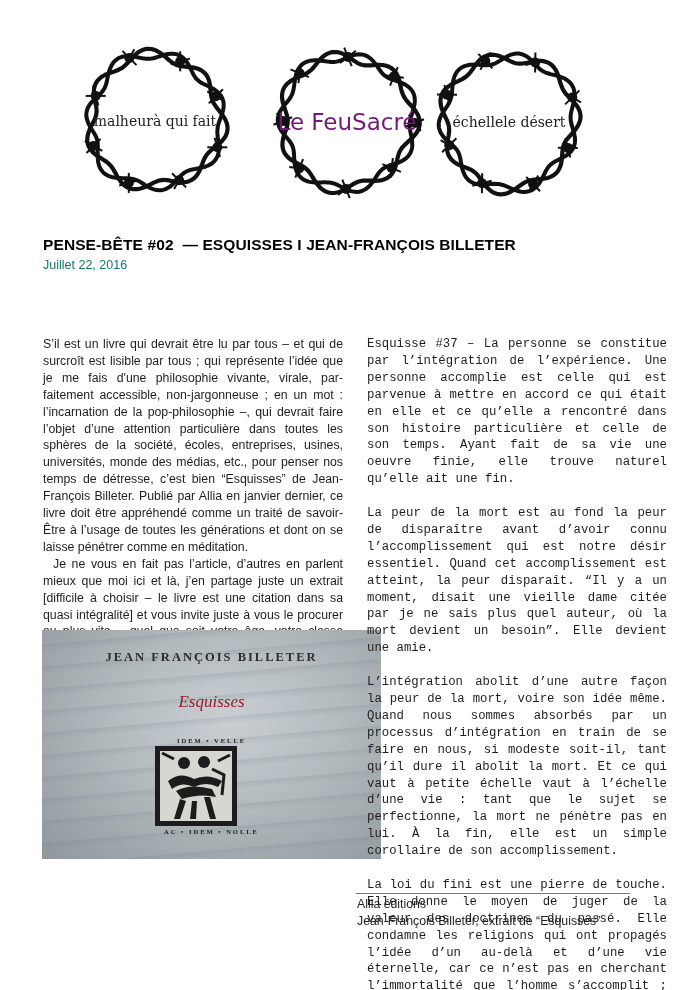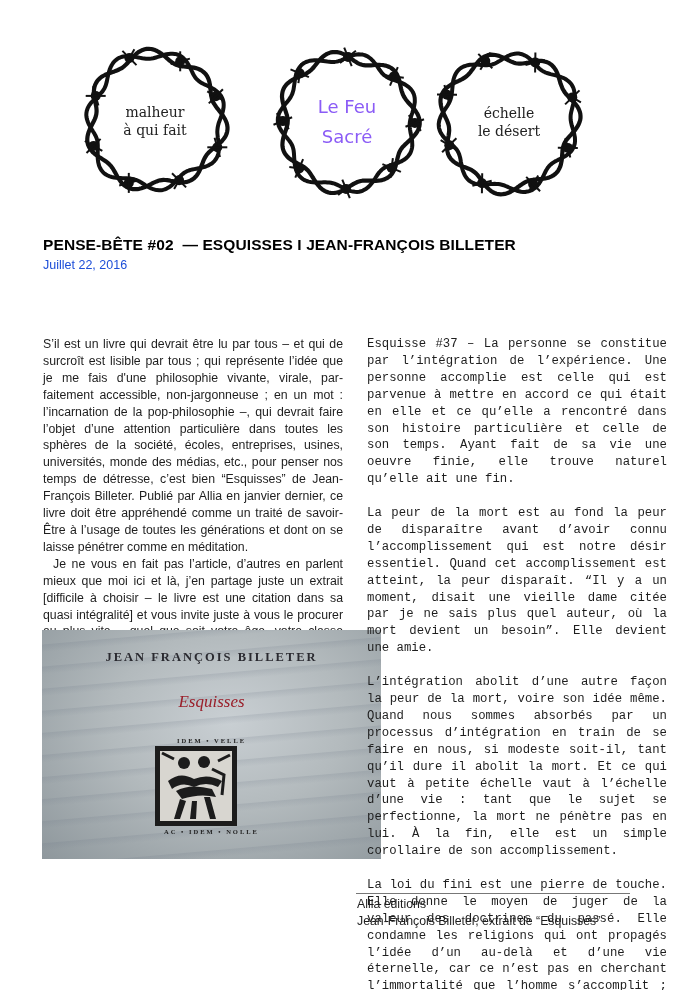--- a/index.html
+++ b/index.html
@@ -1,25 +1,25 @@
 <!DOCTYPE html>
 <html><head>
   <meta charset="utf-8">
   <style>
     html, body { margin:0; padding:0; background:#ffffff; }
     body { width:700px; height:990px; position:relative; overflow:hidden; font-family:"Liberation Sans", sans-serif; color:#1a1a1a; }
     .wreaths { position:absolute; left:0; top:0; width:700px; height:230px; }
     .wreath { position:absolute; width:170px; height:170px; }
     .wreath svg { position:absolute; left:0; top:0; width:170px; height:170px; }
-    .wreath-label { position:absolute; left:0; top:0; width:170px; height:170px; display:flex; flex-direction:column; align-items:center; justify-content:center; text-align:center; }
+    .wreath-label { position:absolute; left:0; top:0; width:170px; height:170px; display:flex; align-items:center; justify-content:center; text-align:center; }
     .serif-label { font-family:"DejaVu Serif", serif; font-size:14px; line-height:18px; color:#222; }
-    .sans-label { font-family:"DejaVu Sans", sans-serif; font-size:18px; line-height:30px; color:#8b5cf6; font-weight:500; }
+    .sans-label { font-family:"DejaVu Sans", sans-serif; font-size:23px; line-height:30px; color:#701a75; font-weight:500; }
     .header { position:absolute; left:43px; top:236px; width:620px; }
     .title { font-size:15.5px; font-weight:bold; letter-spacing:0.1px; color:#000000; white-space:nowrap; margin:0; line-height:18px; }
-    .date { font-size:12.5px; color:#1d4ed8; line-height:18px; margin-top:2px; }
+    .date { font-size:12.5px; color:#0f766e; line-height:18px; margin-top:2px; }
     .col { position:absolute; top:292px; width:300px; font-size:12.3px; line-height:16.9px; color:#1e1e1e; text-align:justify; hyphens:manual;margin-top:44px; }
     .col-left { left:43px; }
     .col-right { left:367px;font-family:Liberation Mono, monospace; }
     .col p { margin:0; }
     .col-right p { margin-bottom:16.9px; }
     .col-left p.indent { text-indent:10px; }
     .photo { position:absolute; left:42px; top:630px; width:339px; height:229px; overflow:hidden;
       background: radial-gradient(ellipse at 55% 40%, #c9cfd3 0%, #b3babd 45%, #8e979c 100%); }
     .photo .ghost { position:absolute; left:0; top:0; width:100%; height:100%;
       background: repeating-linear-gradient(175deg, rgba(120,130,140,0) 0px, rgba(120,130,140,0) 14px, rgba(110,120,135,0.18) 15px, rgba(120,130,140,0) 22px); }

